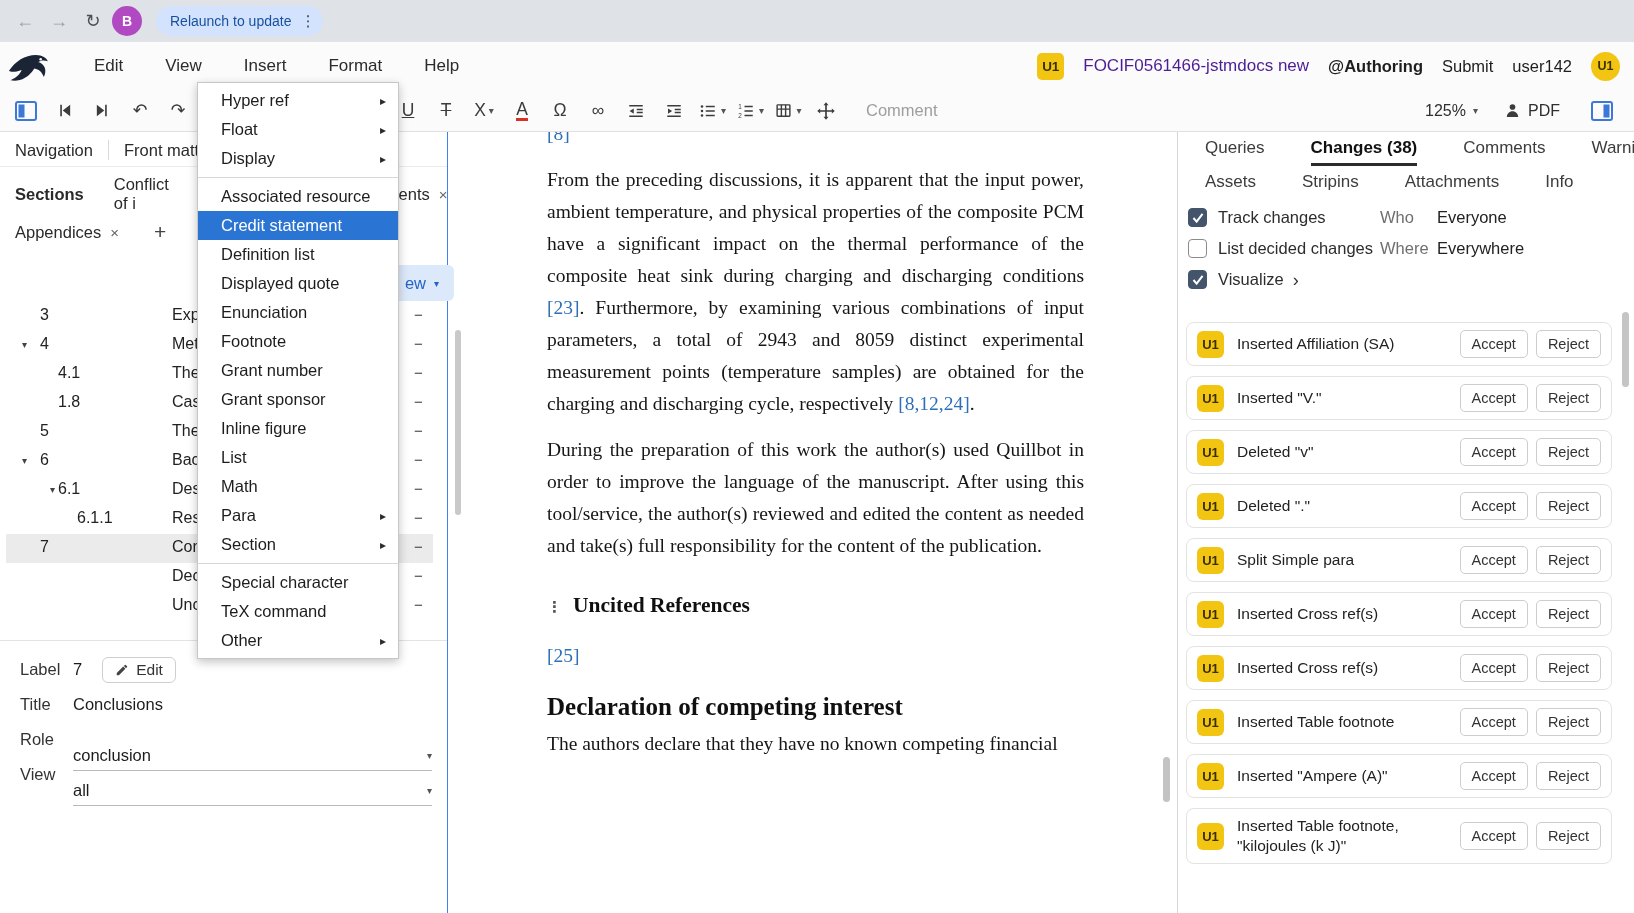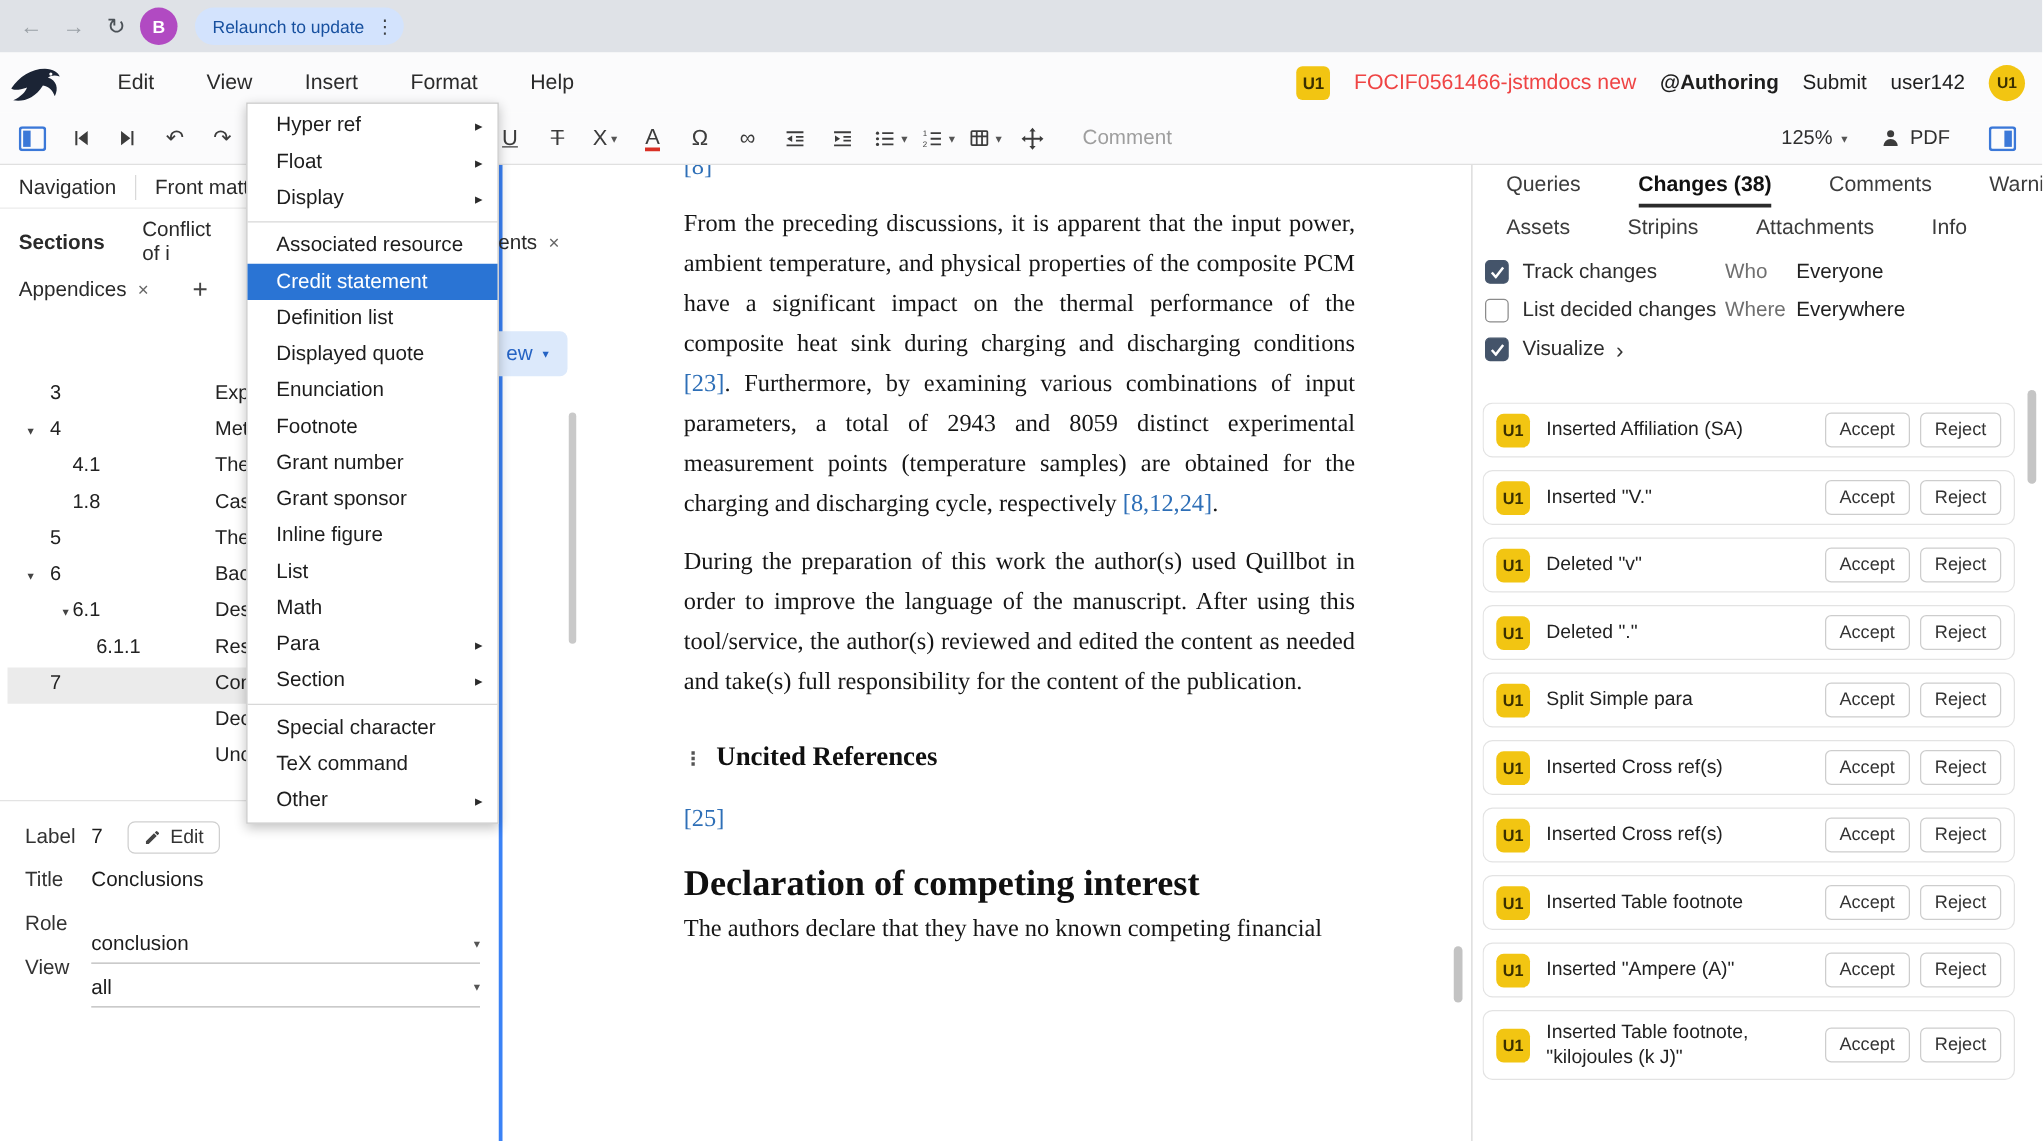--- a/index.html
+++ b/index.html
@@ -18,39 +18,39 @@
   .relaunch{height:30px;border-radius:15px;background:#d3e3fd;color:#17509f;font-size:14px;display:flex;align-items:center;padding:0 8px 0 14px;margin-left:10px;gap:9px;}
   .kebab{color:#3c4043;font-size:15px;}
 
   
   .ahdr{position:absolute;top:42px;left:0;right:0;height:48px;background:#fbfbfc;display:flex;align-items:center;}
   .logo{margin-left:4px;display:flex;align-items:center;}
   .menubar{display:flex;align-items:center;}
   .menu-item{font-size:17px;color:#2b2b2b;margin-left:42px;cursor:default;}
   .hright{margin-left:auto;display:flex;align-items:center;gap:19px;margin-right:14px;}
   .ubadge{width:27px;height:27px;border-radius:5px;background:#f2c512;color:#3a3000;font-weight:bold;font-size:13.5px;display:flex;align-items:center;justify-content:center;}
-  .doctitle{font-size:17px;color:#ef4444;}
+  .doctitle{font-size:17px;color:#4c1d95;}
   .authoring{font-size:16.5px;font-weight:bold;color:#1e1e1e;}
   .hlink{font-size:16.5px;color:#1e1e1e;}
   .avatar{width:29px;height:29px;border-radius:50%;background:#f2c512;color:#3a3000;font-weight:bold;font-size:12.5px;display:flex;align-items:center;justify-content:center;}
 
   
   .tbar{position:absolute;top:90px;left:0;right:0;height:42px;background:#fbfbfc;border-bottom:1px solid #e0e0e0;display:flex;align-items:center;padding:0 10px;gap:6px;}
   .tbtn{min-width:32px;height:32px;display:flex;align-items:center;justify-content:center;font-size:17.5px;color:#3c3c3c;border-radius:4px;gap:3px;}
   .tsp{width:186px;height:1px;}
   .tb-caret,.f-caret{font-size:10px;color:#555;}
   .underline-g{text-decoration:underline;}
   .strike-g{text-decoration:line-through;}
   .colorA{border-bottom:3px solid #d93025;line-height:1.05;font-weight:500;}
   .comment-ph{color:#9e9e9e;font-size:16.5px;margin-left:18px;}
   .tright{margin-left:auto;display:flex;align-items:center;gap:26px;margin-right:6px;}
   .zoom,.pdf{display:flex;align-items:center;gap:7px;font-size:16px;color:#2f2f2f;}
 
   
-  .lpanel{position:absolute;top:132px;left:0;width:402px;bottom:0;background:#fff;border-right:3px solid #3b82f6;}
+  .lpanel{position:absolute;top:132px;left:0;width:448px;bottom:0;background:#fff;border-right:1px solid #3b82f6;}
   .docarea{position:absolute;top:132px;left:471px;width:706px;bottom:0;background:#fff;overflow:hidden;}
   .rpanel{position:absolute;top:132px;left:1177px;right:0;bottom:0;background:#fff;border-left:1px solid #d6d6d6;overflow:hidden;}
 
   
   .lp-row{position:absolute;left:0;right:0;height:30px;display:flex;align-items:center;font-size:16.5px;color:#2a2a2a;}
   .lp-row1{top:2px;border-bottom:1px solid #ececec;height:33px;}
   .lp-row2{top:47px;}
   .lp-row3{top:85px;}
   .lp-tab{padding:0 15px;display:flex;align-items:center;gap:9px;}
   .lp-tab.bold{font-weight:bold;}
@@ -77,21 +77,21 @@
   .f-lab{width:53px;color:#333;}
   .f-val{color:#1c1c1c;}
   .editbtn{display:flex;align-items:center;gap:7px;border:1px solid #cfcfcf;border-radius:6px;padding:3px 12px;font-size:15.5px;color:#333;margin-left:20px;background:#fff;}
   .f-field{flex:1;display:flex;align-items:center;justify-content:space-between;border-bottom:1px solid #b9b9b9;height:31px;margin-top:32px;}
 
   
   .doccol{position:absolute;left:76px;width:537px;top:-14px;}
   .doc-p{font-family:"Liberation Serif",serif;font-size:19.5px;line-height:32px;color:#161616;text-align:justify;margin:0 0 14px 0;}
   .doc-link{color:#2e6fb7;}
   .doc-h{font-family:"Liberation Serif",serif;font-size:21.5px;font-weight:bold;line-height:34px;color:#101010;margin:26px 0 16px 0;}
-  .doc-h.big{font-size:29px;margin:18px 0 4px 0;}
+  .doc-h.big{font-size:25px;margin:18px 0 4px 0;}
   .h-marker{color:#555;font-size:15px;margin-right:11px;font-family:"DejaVu Sans",sans-serif;}
   .doc-scroll{position:absolute;right:7px;top:625px;width:7px;height:45px;background:#c3c3c3;border-radius:4px;}
 
   
   .rp-tabs{position:absolute;left:8px;right:8px;display:flex;gap:27px;font-size:17px;color:#3c3c3c;}
   .rp-tabs1{top:6px;}
   .rp-tabs2{top:40px;}
   .rp-tab{padding-bottom:5px;white-space:nowrap;margin-left:19px;}
   .rp-tab.act{color:#111;font-weight:bold;border-bottom:3px solid #2b2b2b;}
   .rp-ctrl{position:absolute;left:10px;right:10px;top:70px;}

